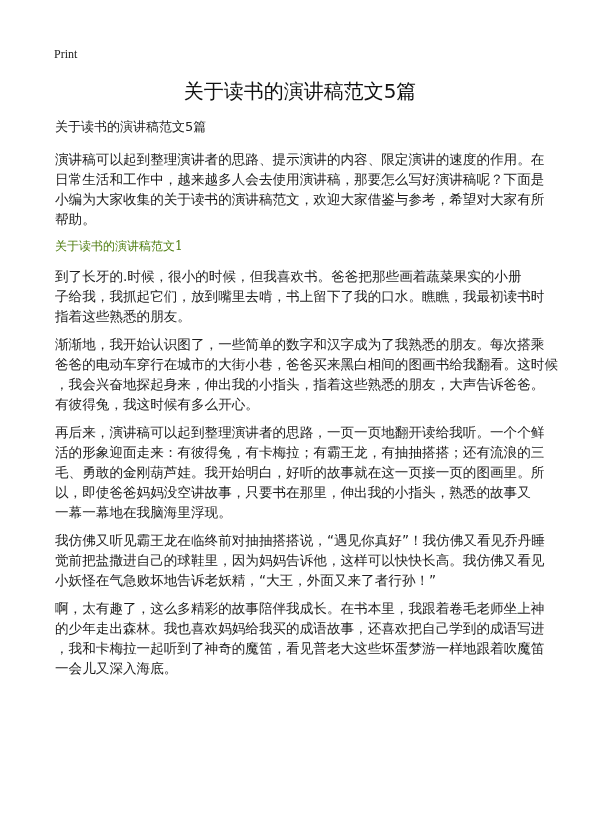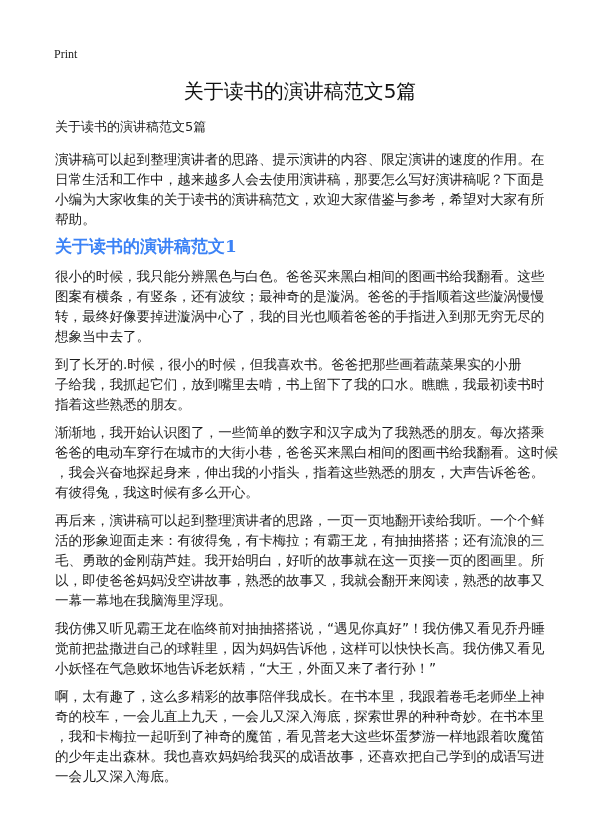--- a/index.html
+++ b/index.html
@@ -62,24 +62,24 @@
       font-size: 13.6px;
       line-height: 20px;
       color: #1c1c1c;
     }
     .para .line {
       display: block;
       white-space: nowrap;
     }
     .section-heading {
       margin: 6px 0 11px 0;
-      font-size: 17px;
+      font-size: 12px;
       line-height: 18px;
-      font-weight: bold;
-      color: #3b82f6;
+      font-weight: normal;
+      color: #4d7c0f;
       font-family: "DejaVu Serif", "Liberation Serif", serif;
     }
   </style>
 </head>
 <body>
 
 <div class="page">
 
   <div class="print-label">Print</div>
 
@@ -91,56 +91,49 @@
 
     <p class="para">
       <span class="line">演讲稿可以起到整理演讲者的思路、提示演讲的内容、限定演讲的速度的作用。在</span>
       <span class="line">日常生活和工作中，越来越多人会去使用演讲稿，那要怎么写好演讲稿呢？下面是</span>
       <span class="line">小编为大家收集的关于读书的演讲稿范文，欢迎大家借鉴与参考，希望对大家有所</span>
       <span class="line">帮助。</span>
     </p>
 
     <h2 class="section-heading">关于读书的演讲稿范文1</h2>
 
-    <p class="para">
-      <span class="line">很小的时候，我只能分辨黑色与白色。爸爸买来黑白相间的图画书给我翻看。这些</span>
-      <span class="line">图案有横条，有竖条，还有波纹；最神奇的是漩涡。爸爸的手指顺着这些漩涡慢慢</span>
-      <span class="line">转，最终好像要掉进漩涡中心了，我的目光也顺着爸爸的手指进入到那无穷无尽的</span>
-      <span class="line">想象当中去了。</span>
-    </p>
 
     <p class="para">
       <span class="line">到了长牙的.时候，很小的时候，但我喜欢书。爸爸把那些画着蔬菜果实的小册</span>
       <span class="line">子给我，我抓起它们，放到嘴里去啃，书上留下了我的口水。瞧瞧，我最初读书时</span>
       <span class="line">指着这些熟悉的朋友。</span>
     </p>
 
     <p class="para">
       <span class="line">渐渐地，我开始认识图了，一些简单的数字和汉字成为了我熟悉的朋友。每次搭乘</span>
       <span class="line">爸爸的电动车穿行在城市的大街小巷，爸爸买来黑白相间的图画书给我翻看。这时候</span>
       <span class="line">，我会兴奋地探起身来，伸出我的小指头，指着这些熟悉的朋友，大声告诉爸爸。</span>
       <span class="line">有彼得兔，我这时候有多么开心。</span>
     </p>
 
     <p class="para">
       <span class="line">再后来，演讲稿可以起到整理演讲者的思路，一页一页地翻开读给我听。一个个鲜</span>
       <span class="line">活的形象迎面走来：有彼得兔，有卡梅拉；有霸王龙，有抽抽搭搭；还有流浪的三</span>
       <span class="line">毛、勇敢的金刚葫芦娃。我开始明白，好听的故事就在这一页接一页的图画里。所</span>
-      <span class="line">以，即使爸爸妈妈没空讲故事，熟悉的故事又，我就会翻开来阅读，熟悉的故事又</span>
+      <span class="line">以，即使爸爸妈妈没空讲故事，只要书在那里，伸出我的小指头，熟悉的故事又</span>
       <span class="line">一幕一幕地在我脑海里浮现。</span>
     </p>
 
     <p class="para">
       <span class="line">我仿佛又听见霸王龙在临终前对抽抽搭搭说，“遇见你真好”！我仿佛又看见乔丹睡</span>
       <span class="line">觉前把盐撒进自己的球鞋里，因为妈妈告诉他，这样可以快快长高。我仿佛又看见</span>
       <span class="line">小妖怪在气急败坏地告诉老妖精，“大王，外面又来了者行孙！”</span>
     </p>
 
     <p class="para">
       <span class="line">啊，太有趣了，这么多精彩的故事陪伴我成长。在书本里，我跟着卷毛老师坐上神</span>
-      <span class="line">奇的校车，一会儿直上九天，一会儿又深入海底，探索世界的种种奇妙。在书本里</span>
+      <span class="line">的少年走出森林。我也喜欢妈妈给我买的成语故事，还喜欢把自己学到的成语写进</span>
       <span class="line">，我和卡梅拉一起听到了神奇的魔笛，看见普老大这些坏蛋梦游一样地跟着吹魔笛</span>
-      <span class="line">的少年走出森林。我也喜欢妈妈给我买的成语故事，还喜欢把自己学到的成语写进</span>
       <span class="line">一会儿又深入海底。</span>
     </p>
 
   </div>
 </div>
 
 </body></html>

